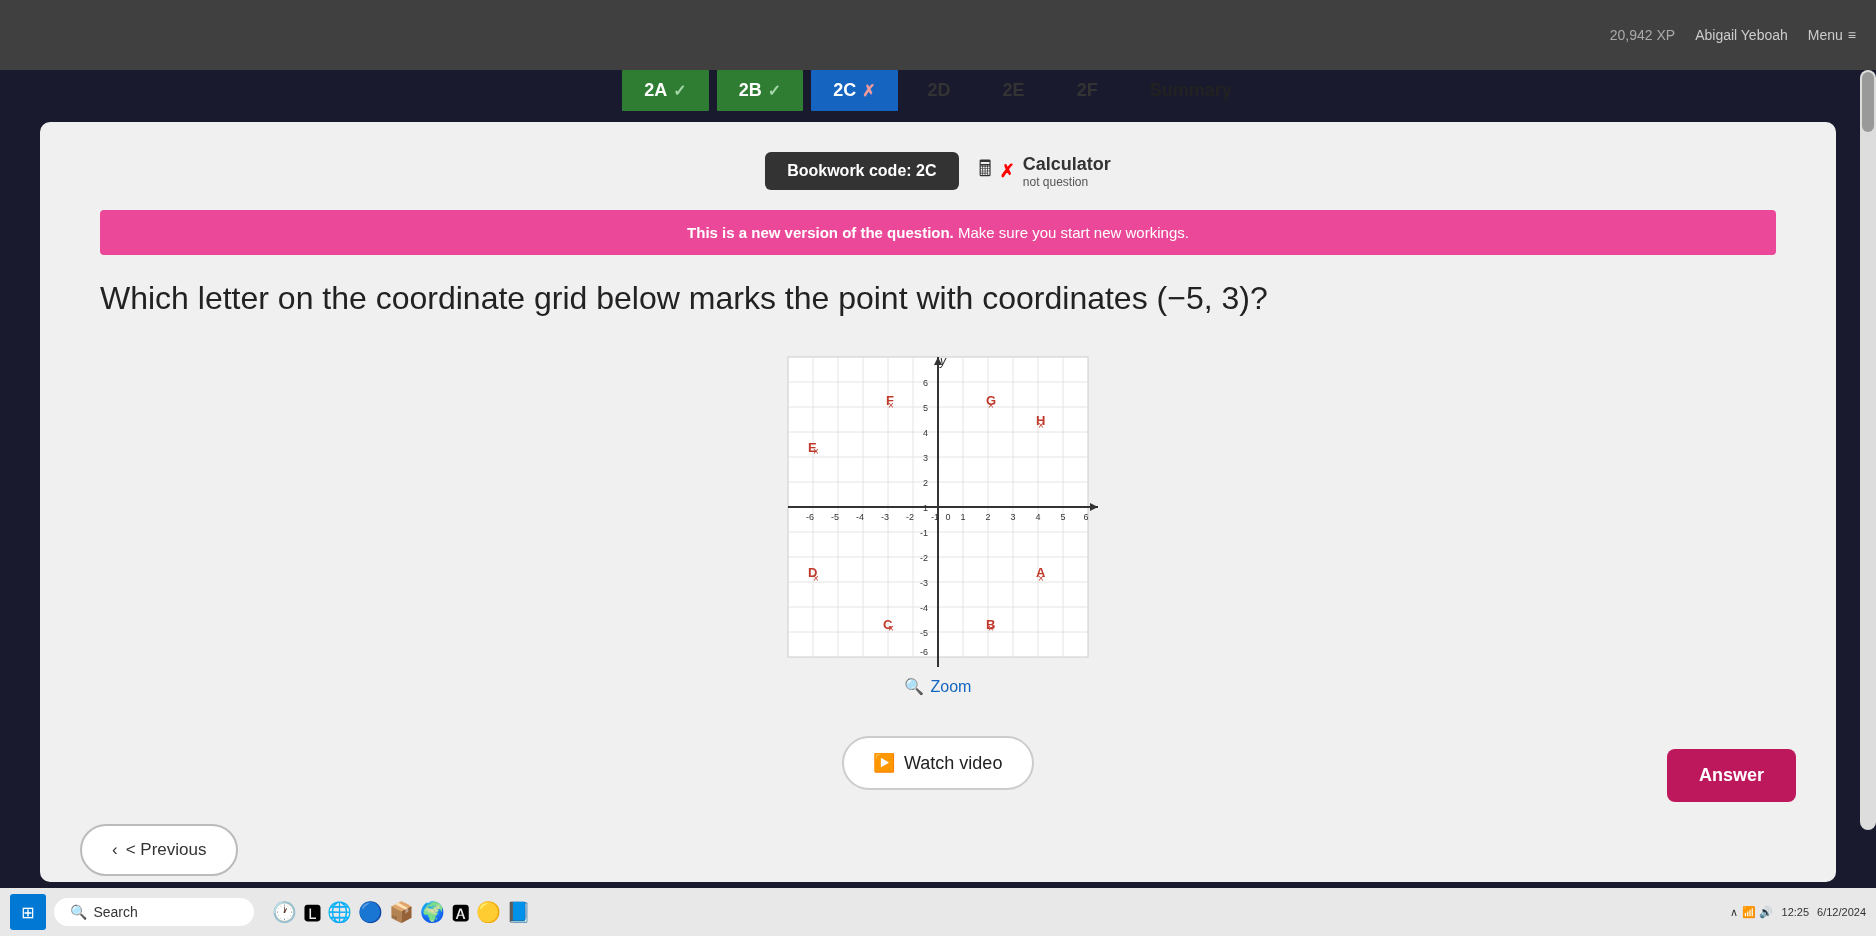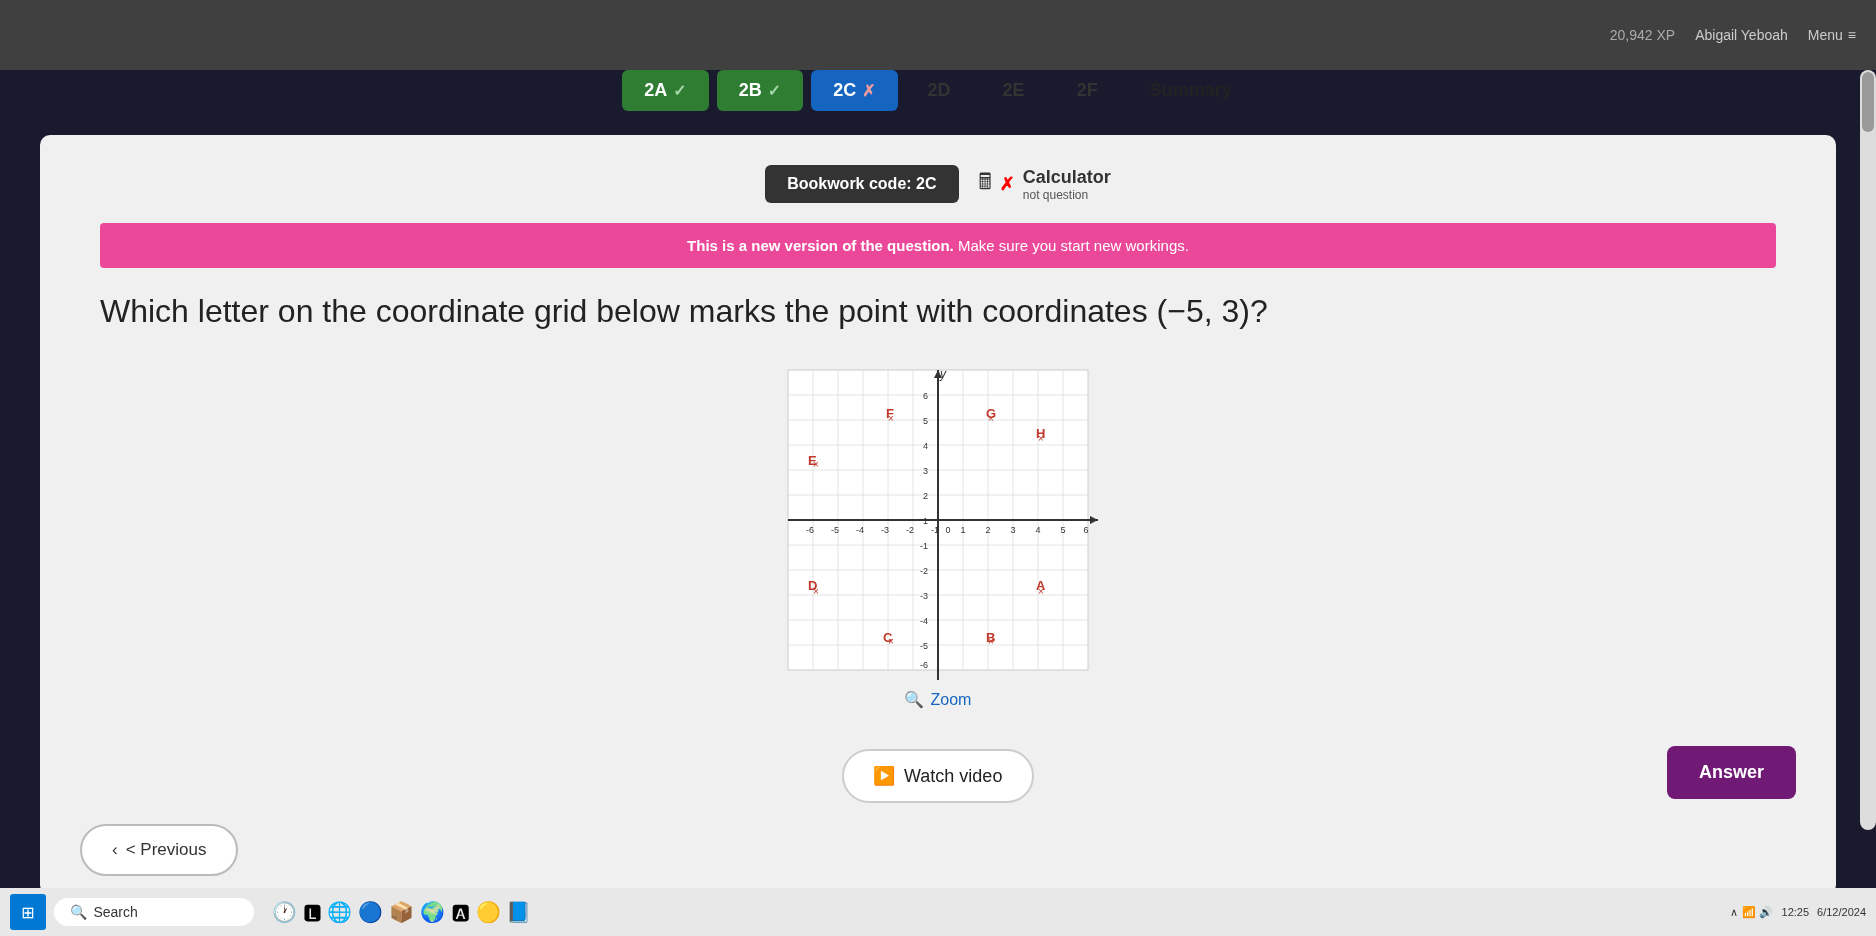--- a/index.html
+++ b/index.html
@@ -27,21 +27,21 @@
     
     .nav-tabs {
       display: flex;
       align-items: center;
       justify-content: center;
       gap: 8px;
       padding-bottom: 10px;
     }
     .tab {
       padding: 10px 22px;
-      border-radius: 6px;
+      border-radius: 1px;
       font-size: 18px;
       font-weight: bold;
       cursor: pointer;
       display: flex;
       align-items: center;
       gap: 6px;
     }
     .tab-green {
       background: #2e7d32;
       color: white;
@@ -60,21 +60,21 @@
       color: #222;
       font-size: 18px;
       font-weight: bold;
     }
     .check-icon { color: #a5d6a7; font-size: 16px; }
     .x-icon { color: #ef9a9a; font-size: 16px; }
 
     
     .main-content {
       background: #f0f0f0;
-      margin: 14px 40px;
+      margin: 1px 40px;
       border-radius: 10px;
       padding: 30px 60px;
       min-height: 760px;
       position: relative;
     }
 
     
     .bookwork-row {
       display: flex;
       align-items: center;
@@ -161,22 +161,22 @@
       font-size: 18px;
       color: #222;
       cursor: pointer;
       margin: 20px auto 0;
     }
 
     
     .answer-btn {
       position: absolute;
       right: 40px;
-      bottom: 96px;
-      background: #701a75;
+      bottom: 80px;
+      background: #be185d;
       color: white;
       border: none;
       border-radius: 8px;
       padding: 16px 32px;
       font-size: 18px;
       font-weight: bold;
       cursor: pointer;
     }
 
     

